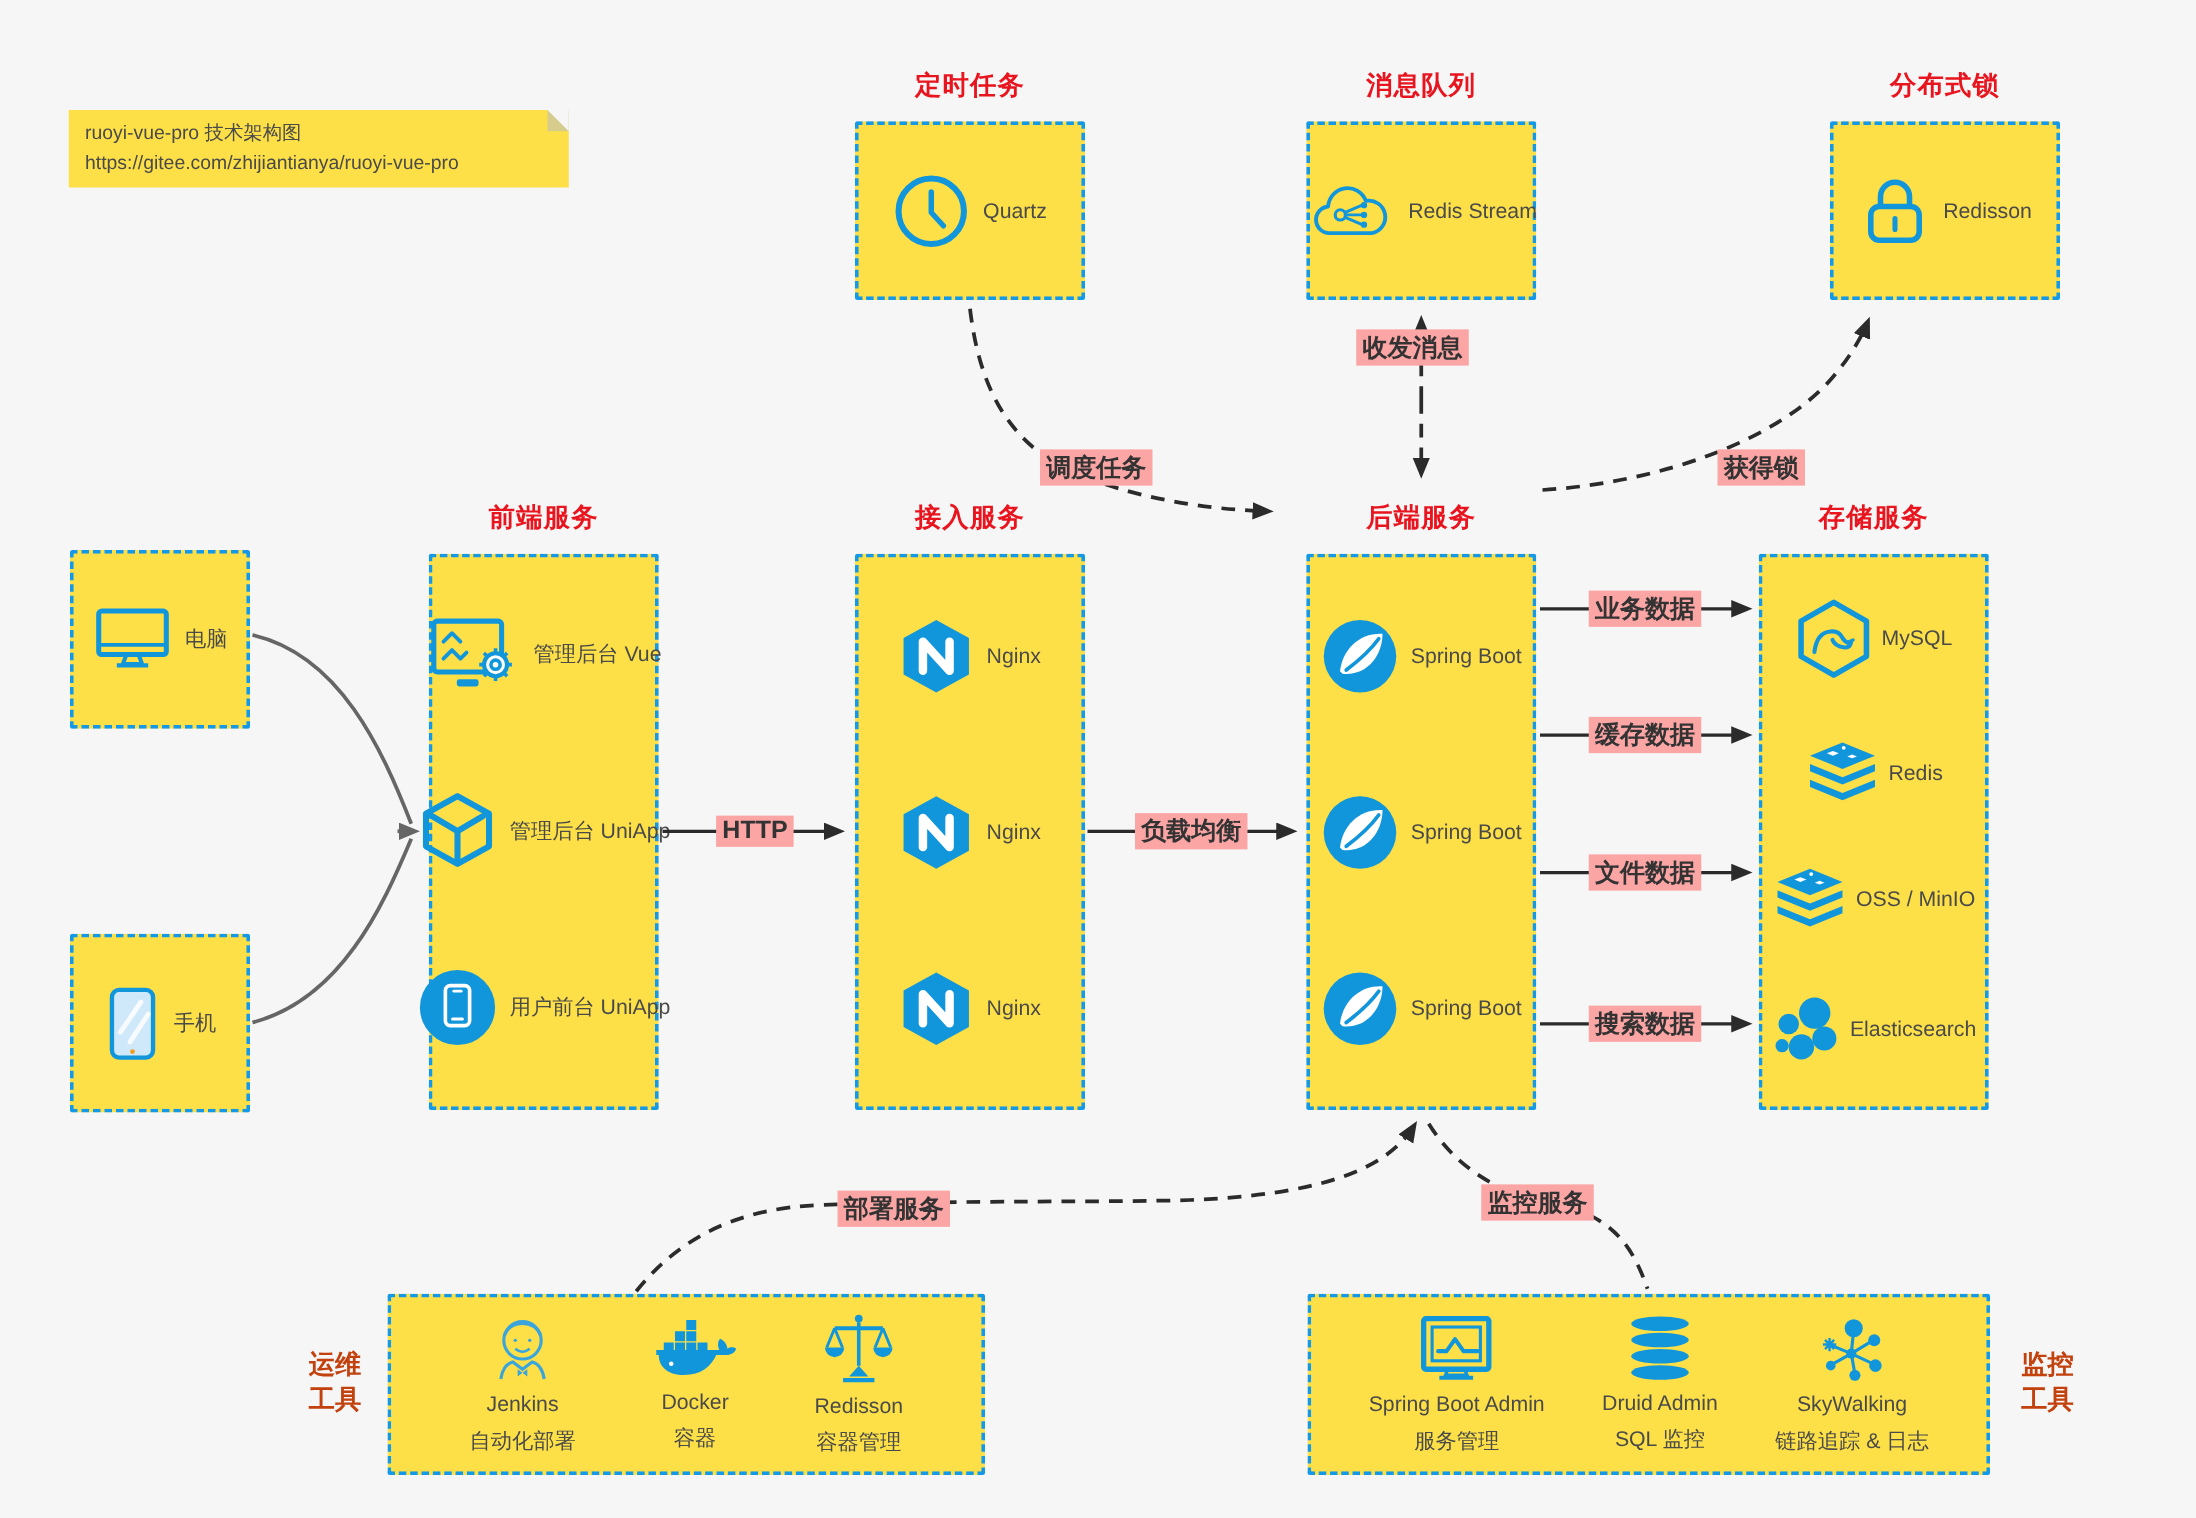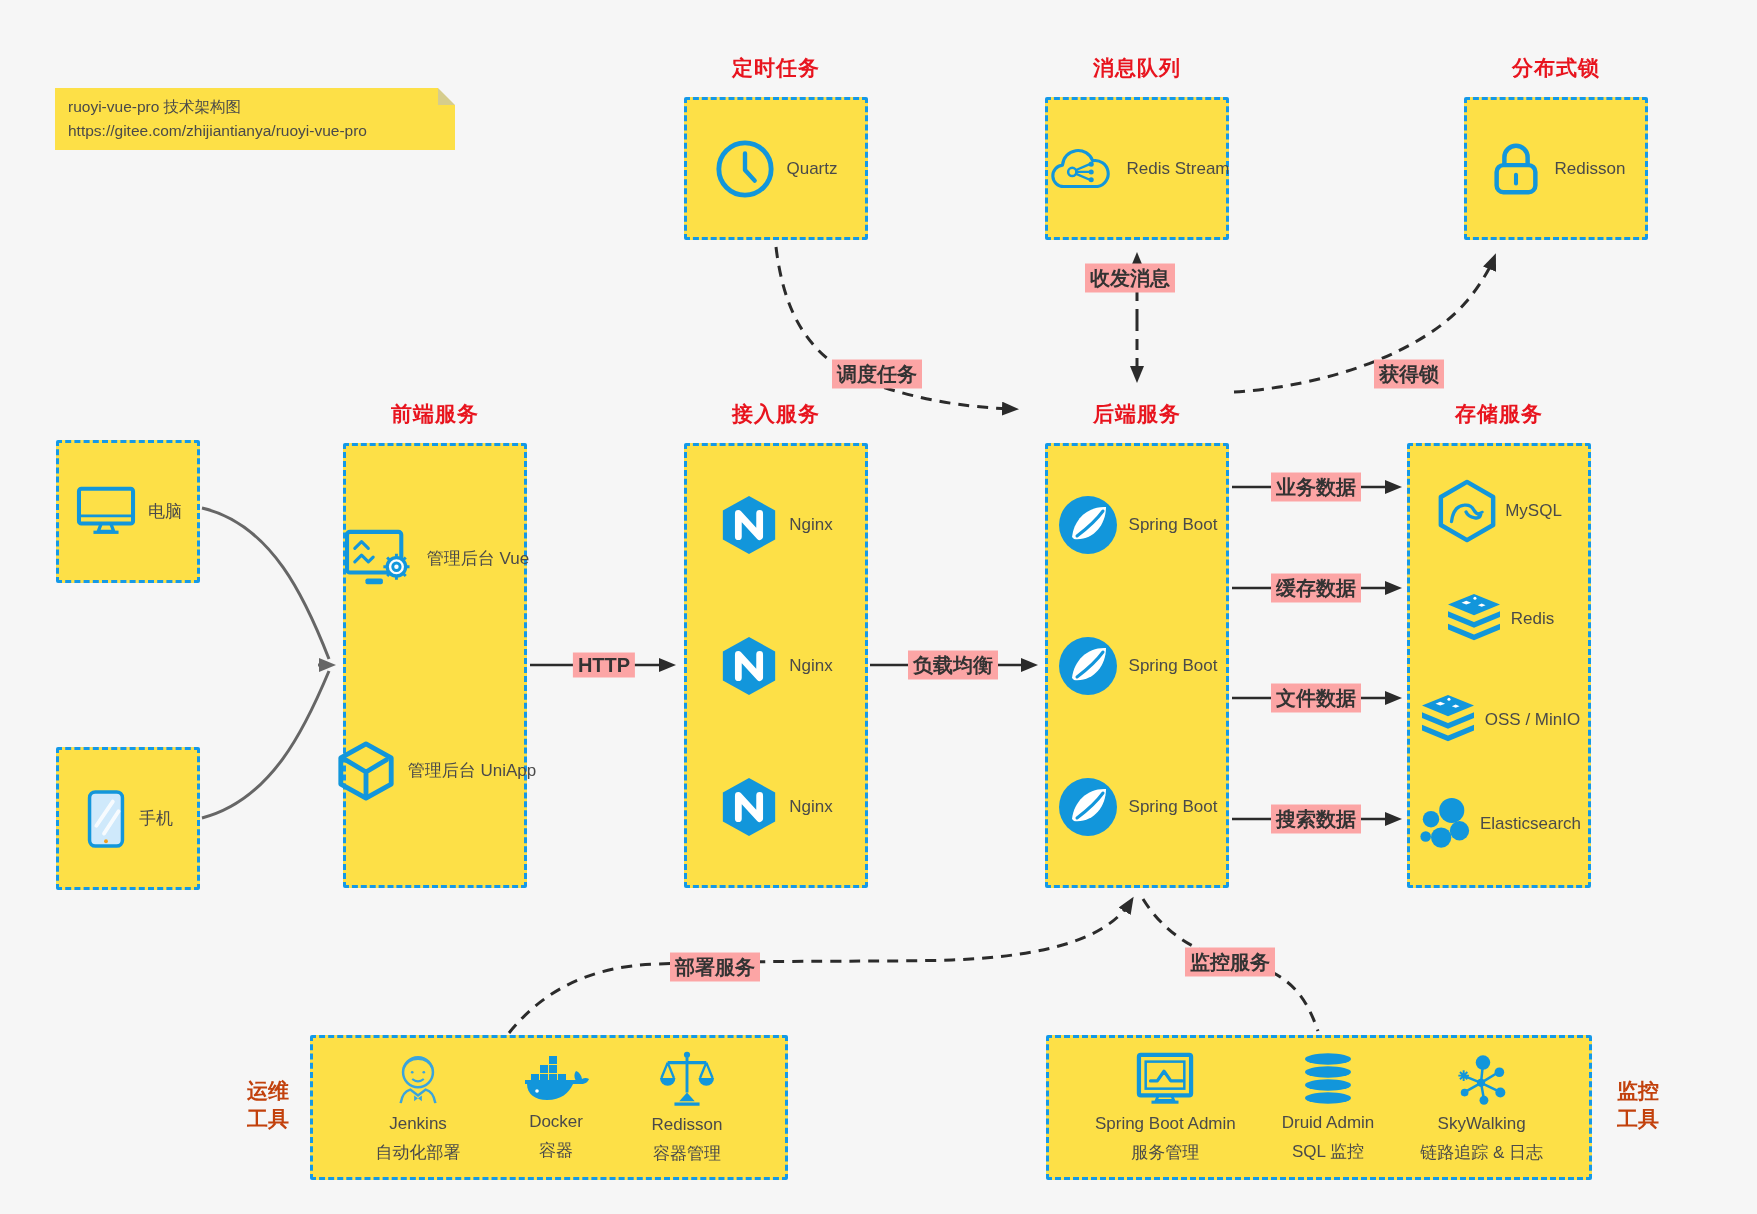--- a/index.html
+++ b/index.html
@@ -171,20 +171,31 @@
     </div>
     <div class="node">
       <span class="icon">
         <svg width="64" height="64" viewBox="0 0 66 66">
           <path d="M33 5 L59 19.5 V46.5 L33 61 L7 46.5 V19.5 Z" fill="none" stroke="#1296db" stroke-width="5" stroke-linejoin="round"></path>
           <path d="M33 34 V58 M33 34 L12 21.5 M33 34 L54 21.5" fill="none" stroke="#1296db" stroke-width="5" stroke-linecap="round"></path>
         </svg>
       </span>
       <div class="nlabel">管理后台 UniApp</div>
     </div>
+    <div class="node">
+      <span class="icon">
+        <svg width="64" height="64" viewBox="0 0 66 66">
+          <circle cx="33" cy="33" r="31" fill="#1296db"></circle>
+          <rect x="23" y="15" width="20" height="33" rx="4" fill="none" stroke="#ffffff" stroke-width="3"></rect>
+          <path d="M29 42.5 h8" stroke="#ffffff" stroke-width="2.6" stroke-linecap="round"></path>
+          <path d="M30 19.5 h6" stroke="#ffffff" stroke-width="2.4" stroke-linecap="round"></path>
+        </svg>
+      </span>
+      <div class="nlabel">用户前台 UniApp</div>
+    </div>
   </div>
 
   <div class="gbox col" style="left:684px;top:443px;width:184px;height:445px;">
     <div class="gtitle">接入服务</div>
     <div class="node">
       <span class="icon">
         <svg width="60" height="62" viewBox="0 0 60 64">
             <path d="M30 2 L57 17 V47 L30 62 L3 47 V17 Z" fill="#1296db"></path>
             <path d="M19 44 V20 L41 44 V20" fill="none" stroke="#ffffff" stroke-width="7" stroke-linecap="round" stroke-linejoin="round"></path>
           </svg>

